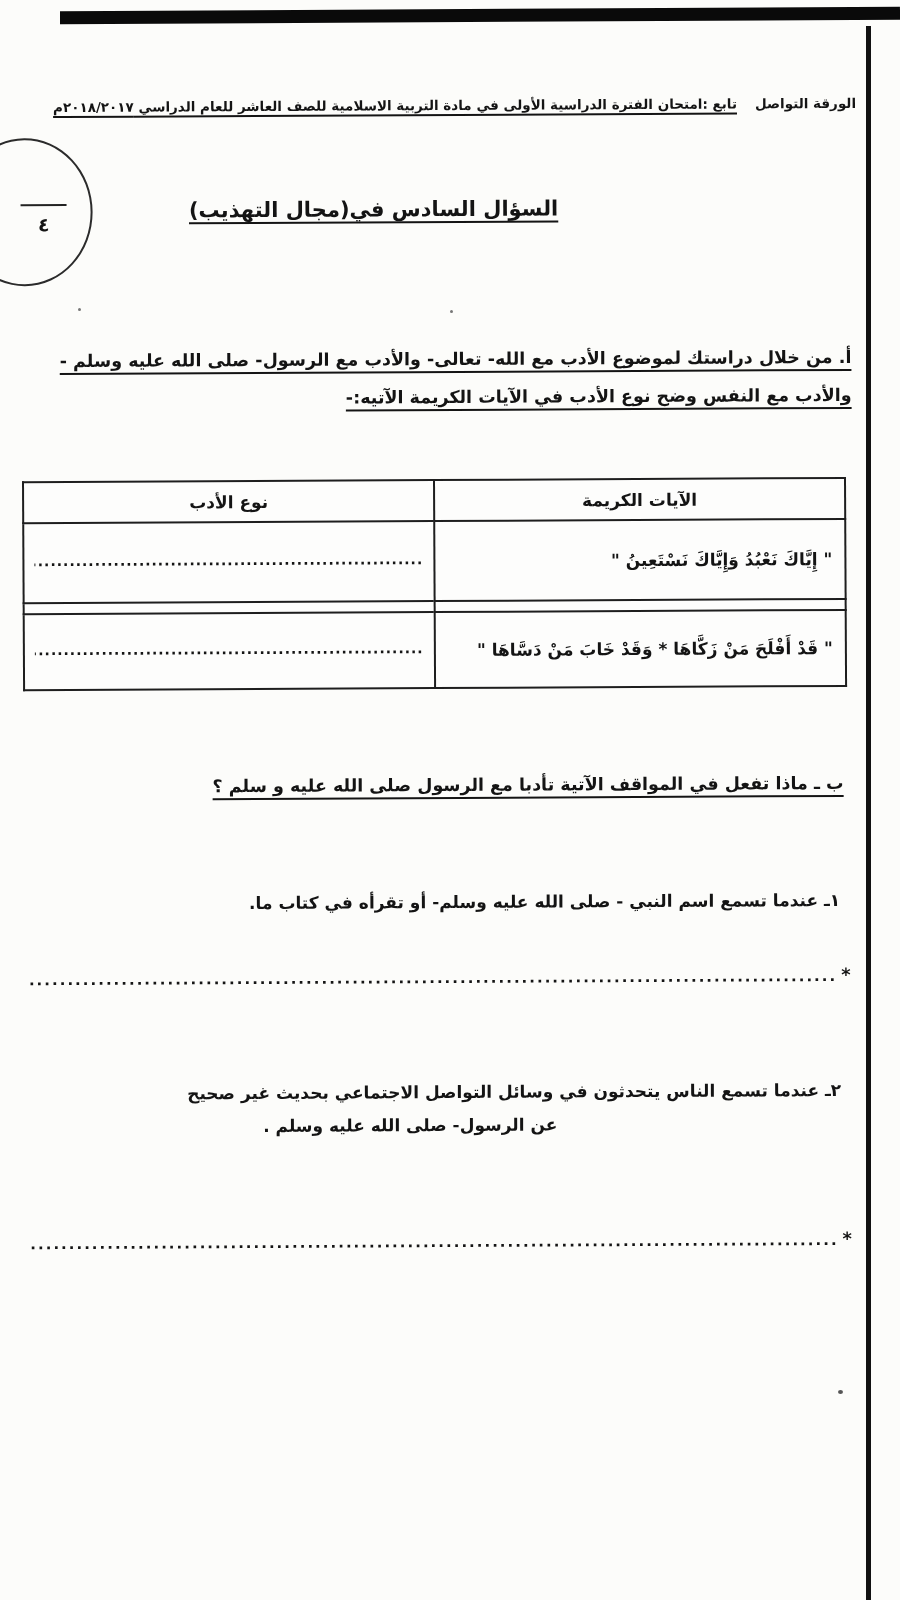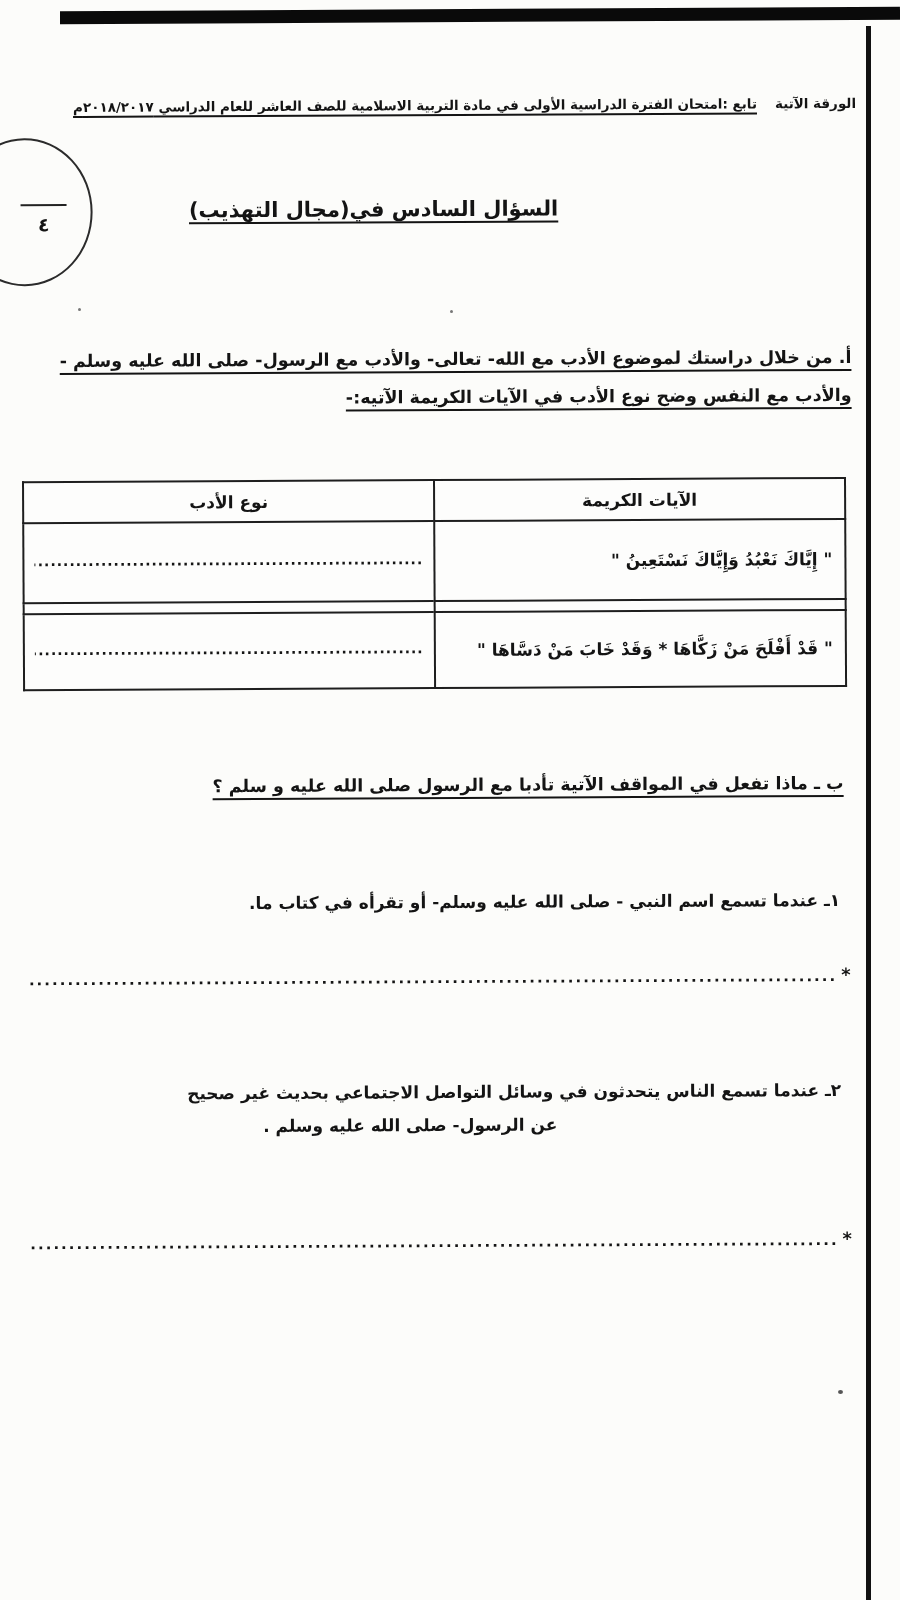--- a/index.html
+++ b/index.html
@@ -90,21 +90,21 @@
 
   <div class="scan-top-bar"></div>
   <div class="scan-right-line"></div>
   <div class="speck speck-1"></div>
   <div class="speck speck-2"></div>
   <div class="speck speck-3"></div>
 
   <div class="content">
 
     <div class="page-header">
-      <span class="paper-label">الورقة الآتية</span>
+      <span class="paper-label">الورقة التواصل</span>
       <span class="header-title">تابع :امتحان الفترة الدراسية الأولى في مادة التربية الاسلامية للصف العاشر للعام الدراسي ٢٠١٨/٢٠١٧م</span>
     </div>
 
     <div class="grade-circle">
       <div class="grade-frac">
         <span class="grade-value">٤</span>
       </div>
     </div>
 
     <div class="q-title">

